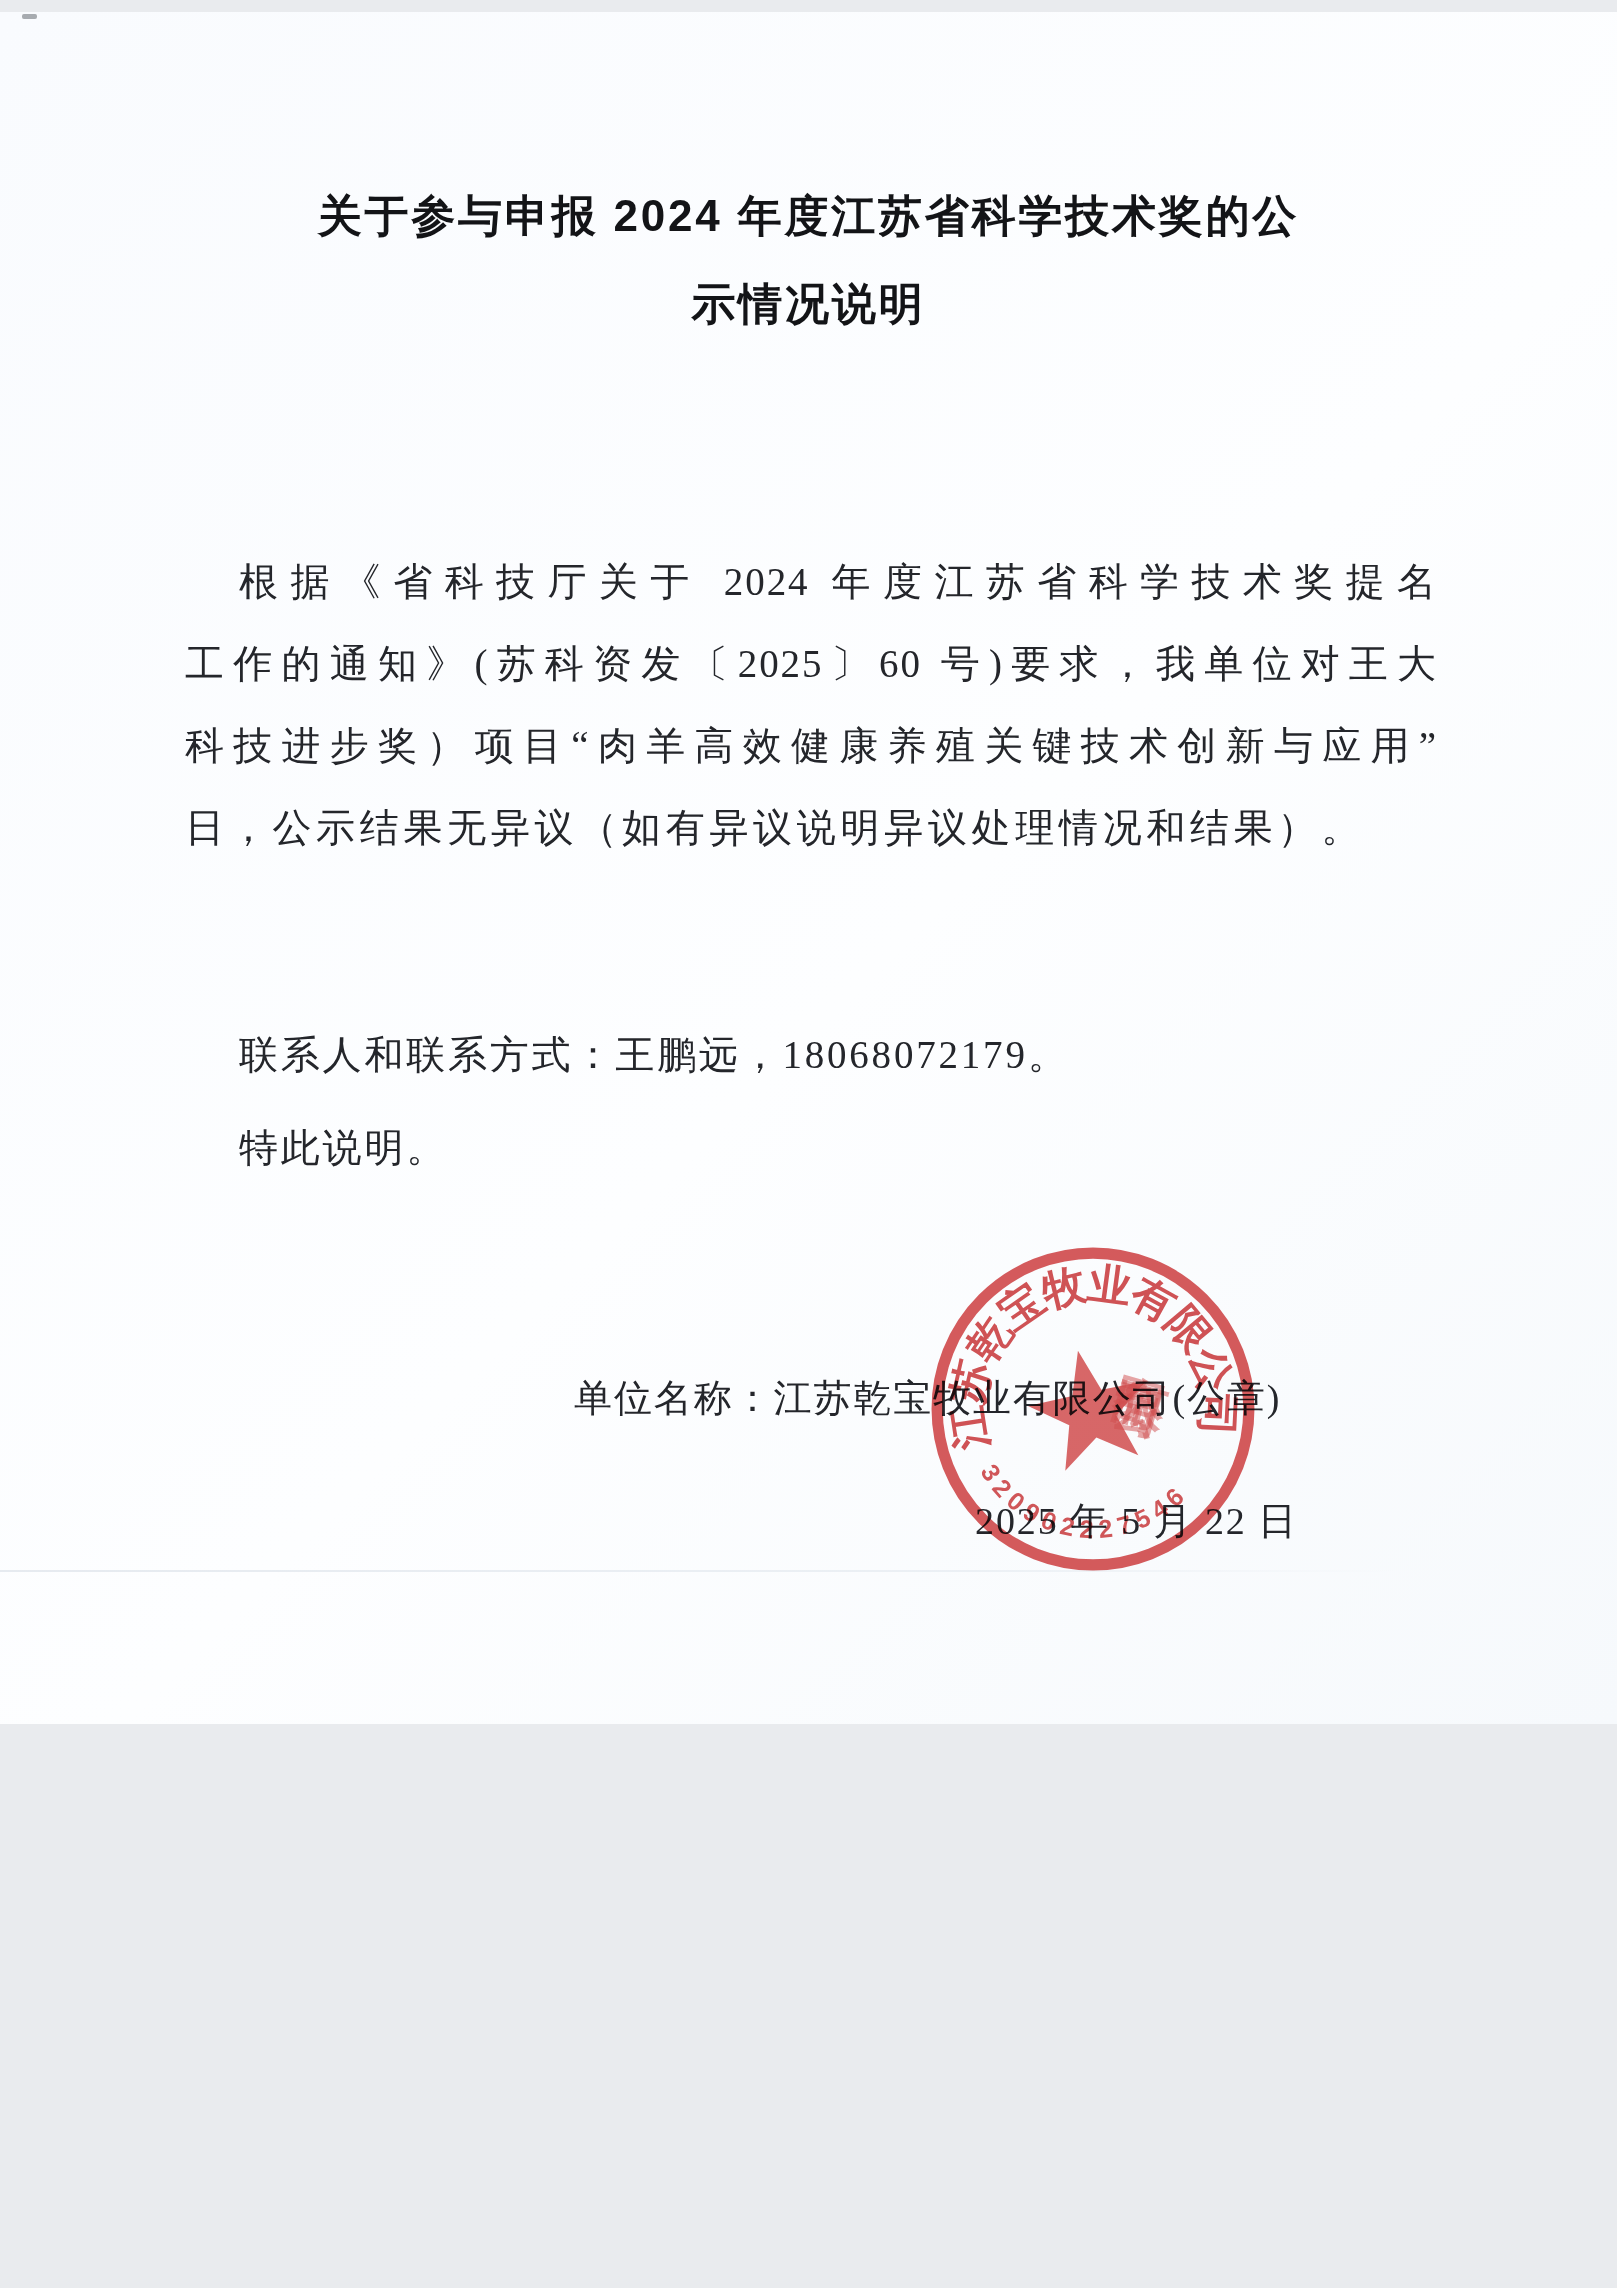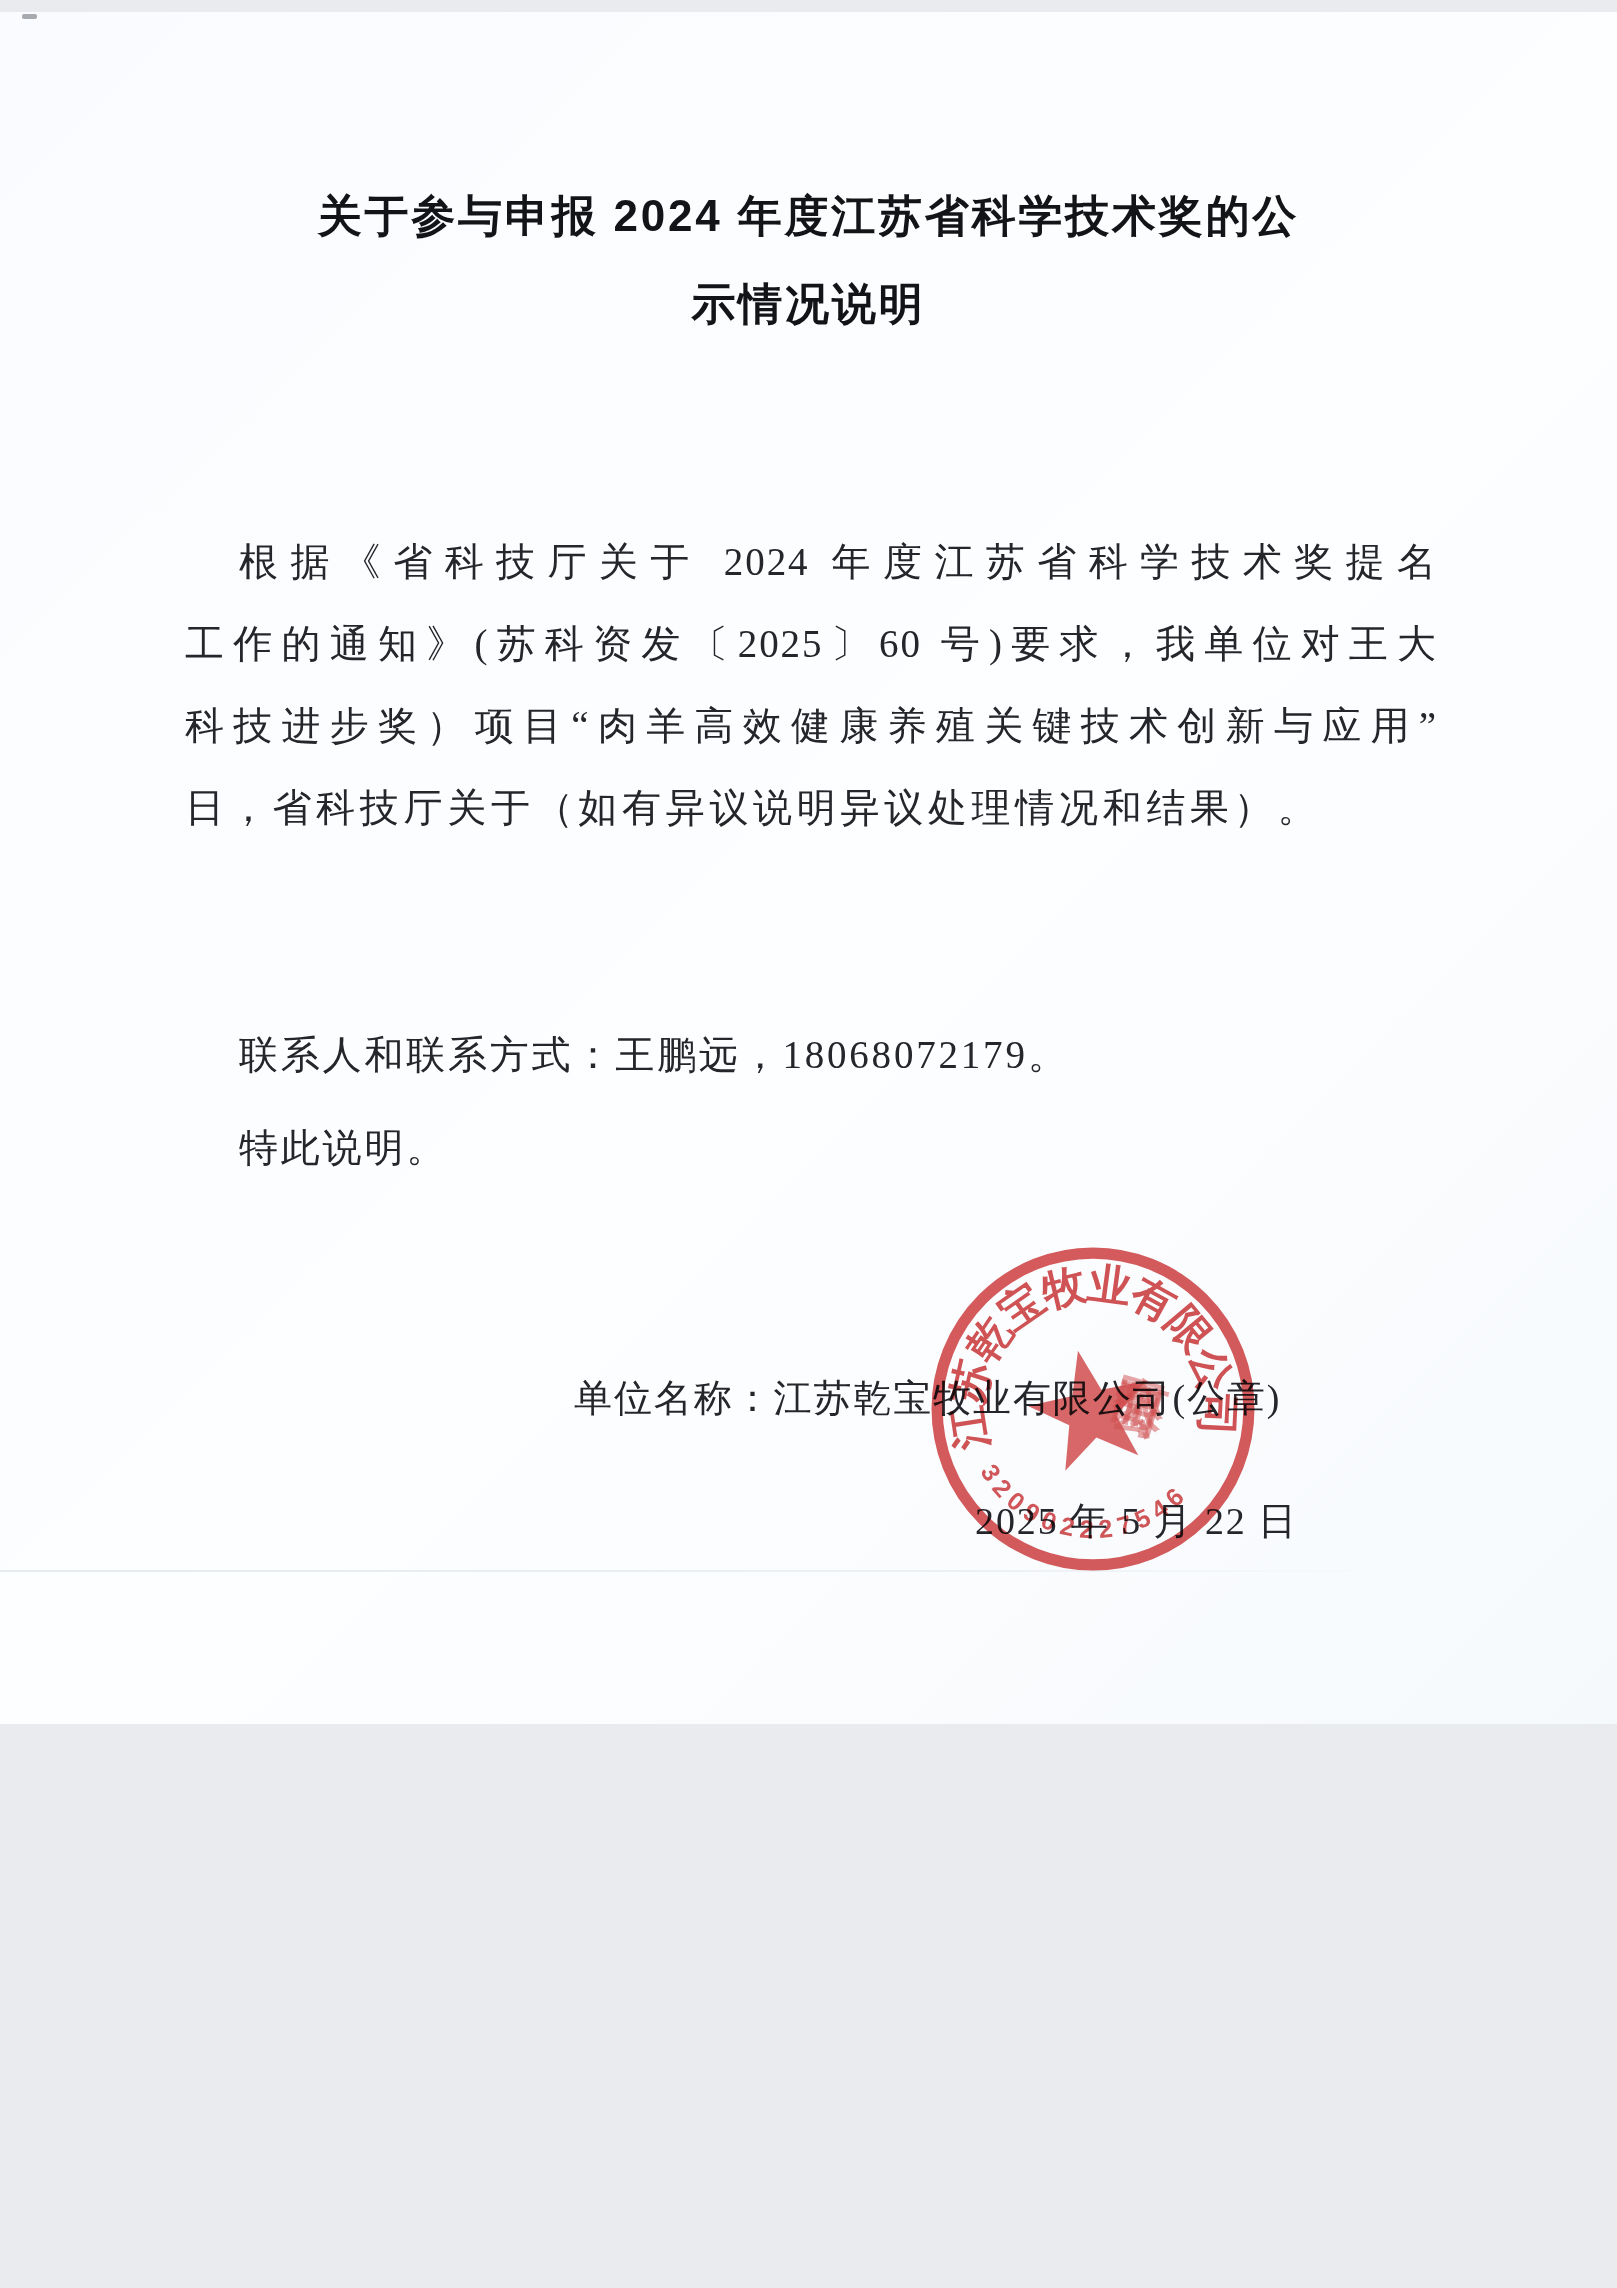--- a/index.html
+++ b/index.html
@@ -18,21 +18,21 @@
   }
   .title{
     position:absolute;top:160px;left:0;width:100%;
     margin:0;text-align:center;
     font-family:"Liberation Sans",sans-serif;
     font-weight:700;font-size:44px;line-height:88px;
     color:#131417;letter-spacing:2.8px;
   }
   .tline{display:block;}
   .body-block{
-    position:absolute;top:509px;left:185px;width:1253px;
+    position:absolute;top:529px;left:185px;width:1253px;
     font-size:39px;line-height:82px;color:#24262b;
   }
   .bline{
     text-align:justify;
     text-align-last:justify;
     letter-spacing:1.9px;
     height:82px;
   }
   .bline.indent{text-indent:54px;}
   .bline.last{text-align-last:left;letter-spacing:4.7px;}
@@ -61,21 +61,21 @@
 
   <h1 class="title">
     <span class="tline">关于参与申报 2024 年度江苏省科学技术奖的公</span>
     <span class="tline">示情况说明</span>
   </h1>
 
   <div class="body-block">
     <div class="bline indent">根据《省科技厅关于 2024 年度江苏省科学技术奖提名</div>
     <div class="bline">工作的通知》(苏科资发〔2025〕60 号)要求，我单位对王大</div>
     <div class="bline">科技进步奖）项目“肉羊高效健康养殖关键技术创新与应用”</div>
-    <div class="bline last">日，省科技厅关于（如有异议说明异议处理情况和结果）。</div>
+    <div class="bline last">日，公示结果无异议（如有异议说明异议处理情况和结果）。</div>
   </div>
 
   <div class="text-line contact">联系人和联系方式：王鹏远，18068072179。</div>
 
   <div class="text-line closing">特此说明。</div>
 
   <div class="text-line signature">单位名称：江苏乾宝牧业有限公司(公章)</div>
 
   <div class="text-line date">2025 年 5 月 22 日</div>
 

